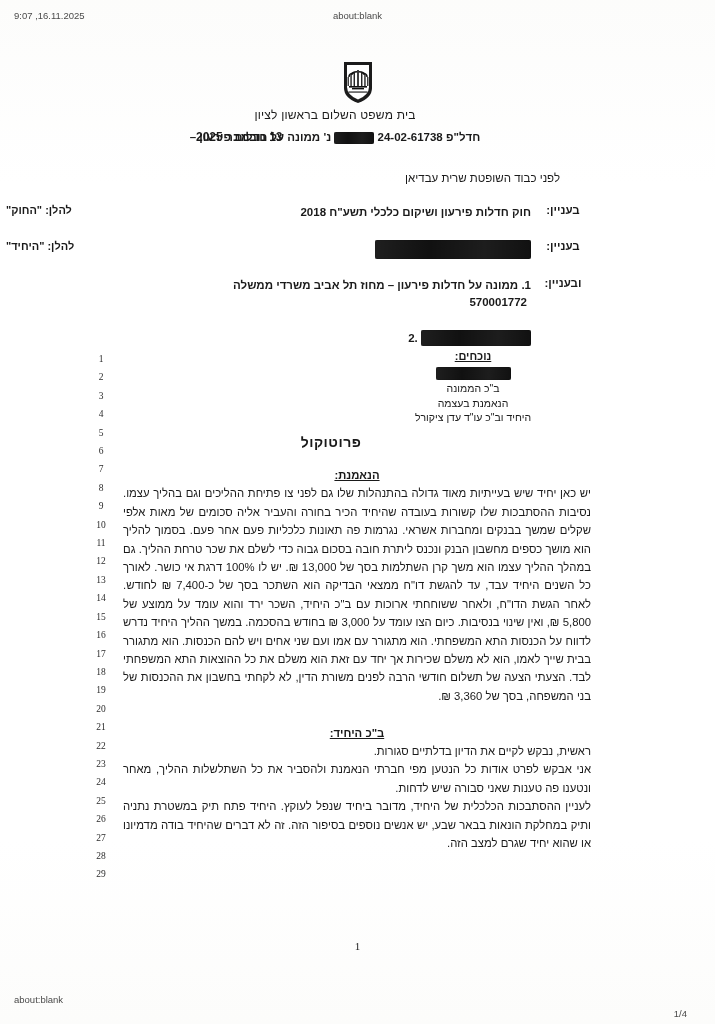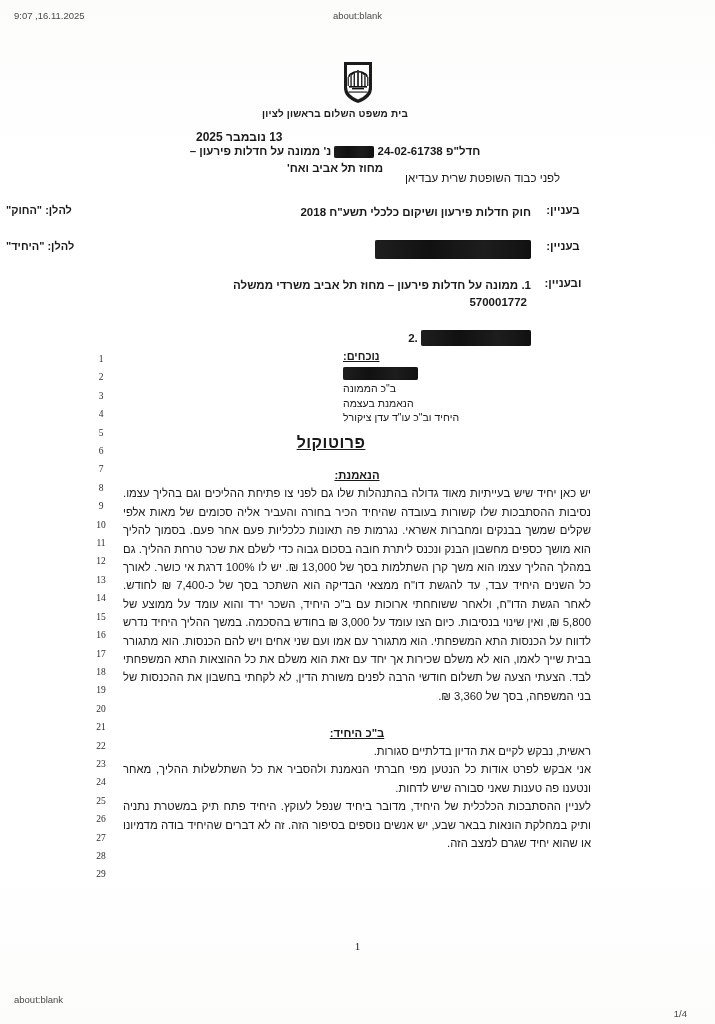--- a/index.html
+++ b/index.html
@@ -89,24 +89,24 @@
   
   .court-head {
     position: absolute;
     top: 62px;
     right: 170px;
     width: 420px;
     text-align: center;
     direction: rtl;
   }
   .court-name {
-    font-size: 10px;
-    font-weight: bold;
+    font-size: 12px;
+    font-weight: normal;
     letter-spacing: 0.2px;
-    margin-bottom: 24px;
+    margin-bottom: 7px;
   }
   .case-line {
     font-size: 11.5px;
     font-weight: bold;
     line-height: 1.45;
   }
   .case-line .redact {
     vertical-align: middle;
   }
   .date-line {
@@ -201,43 +201,42 @@
   .redact-xl { width: 110px; height: 16px; }
   .redact-note { width: 75px;  height: 13px; }
 
   
   .attendees {
     position: absolute;
     top: 303px;
     right: 112px;
     width: 260px;
     direction: rtl;
-    text-align: left;
+    text-align: center;
     font-size: 10.5px;
     line-height: 1.42;
   }
   .attendees .att-title {
     font-weight: bold;
     text-decoration: underline;
     font-size: 11px;
     margin-bottom: 1px;
   }
   .att-item { white-space: nowrap; }
   .att-redact-row { height: 15px; }
 
   
   .protocol-title {
     position: absolute;
     top: 388px;
     left: 0;
     width: 662px;
     text-align: center;
-    font-size: 16px;
-    font-weight: bold;
-    text-decoration: underline;
+    font-size: 14px;
+    font-weight: bold;
     letter-spacing: 0.5px;
     direction: rtl;
   }
 
   
   .gutter {
     position: absolute;
     top: 304px;
     left: 88px;
     width: 26px;
@@ -325,21 +324,20 @@
       </span>
     </div>
 
     <div class="court-head">
       <div class="court-name">בית משפט השלום בראשון לציון</div>
       <div class="case-line">
         <span>חדל"פ 24-02-61738</span>
         <span class="redact redact-sm"></span>
         <span>נ' ממונה על חדלות פירעון –</span>
       </div>
-      <div class="case-line">מחוז תל אביב ואח'</div>
     </div>
 
     <div class="date-line">13 נובמבר 2025</div>
 
     <div class="judge-line">לפני כבוד השופטת שרית עבדיאן</div>
 
     <div class="parties">
 
       <div class="party-row">
         <div class="party-label">בעניין:</div>

